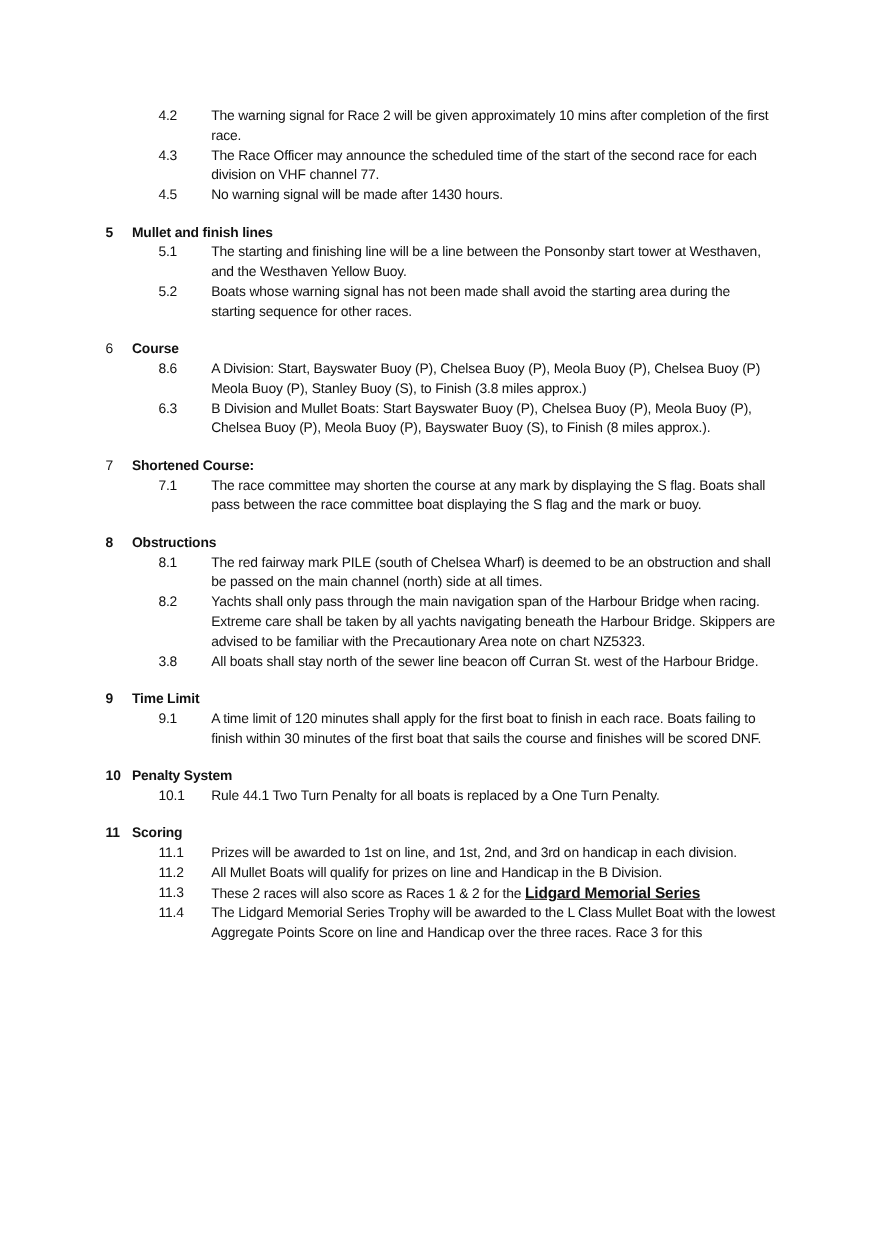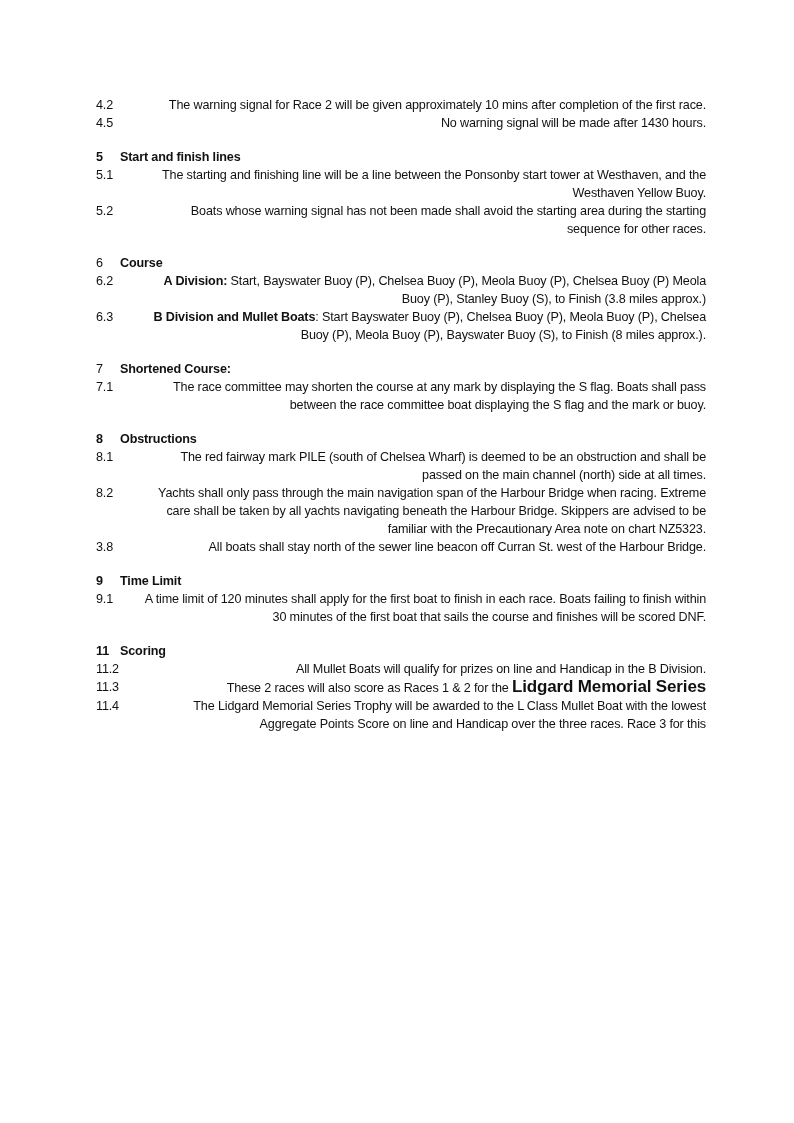--- a/index.html
+++ b/index.html
@@ -1,65 +1,69 @@
 <!DOCTYPE html>
 <html><head>
 <meta charset="utf-8">
 <style>
   html, body { margin: 0; padding: 0; background: #ffffff; }
   body { width: 794px; height: 1123px; position: relative; overflow: hidden;
          font-family: "Liberation Sans", sans-serif; color: #111; }
   .page { position: absolute; left: 96px; top: 96px; width: 610px; font-size: 12.6px; line-height: 18px; letter-spacing: -0.15px; }
-  .item { display: flex; }
+  .item { display: flex; margin-left: 48px; }
   .num { width: 48px; flex: 0 0 48px; }
-  .txt { flex: 1; text-align: right; }
+  .txt { flex: 1; }
   .sec { margin-top: 16px; display: flex; font-weight: bold; }
   .sec .snum { width: 24px; flex: 0 0 24px; }
   .sec.thin .snum { font-weight: normal; }
-  b.inline { font-weight: bold; }
-  .big { font-weight: bold; font-size: 17px; }
+  b.inline { font-weight: normal; }
+  .big { font-weight: bold; font-size: 14px; text-decoration: underline; }
 </style>
 </head>
 <body>
 
 <div class="page">
 
   <div>
     <div class="item">
       <span class="num">4.2</span>
       <span class="txt">The warning signal for Race 2 will be given approximately 10 mins after completion of the first race.</span>
     </div>
     <div class="item">
+      <span class="num">4.3</span>
+      <span class="txt">The Race Officer may announce the scheduled time of the start of the second race for each division on VHF channel 77.</span>
+    </div>
+    <div class="item">
       <span class="num">4.5</span>
       <span class="txt">No warning signal will be made after 1430 hours.</span>
     </div>
   </div>
 
   <div>
     <div class="sec">
       <span class="snum">5</span>
-      <span>Start and finish lines</span>
+      <span>Mullet and finish lines</span>
     </div>
     <div class="item">
       <span class="num">5.1</span>
       <span class="txt">The starting and finishing line will be a line between the Ponsonby start tower at Westhaven, and the Westhaven Yellow Buoy.</span>
     </div>
     <div class="item">
       <span class="num">5.2</span>
       <span class="txt">Boats whose warning signal has not been made shall avoid the starting area during the starting sequence for other races.</span>
     </div>
   </div>
 
   <div>
     <div class="sec thin">
       <span class="snum">6</span>
       <span>Course</span>
     </div>
     <div class="item">
-      <span class="num">6.2</span>
+      <span class="num">8.6</span>
       <span class="txt"><b class="inline">A Division:</b><span> Start, Bayswater Buoy (P), Chelsea Buoy (P), Meola Buoy (P), Chelsea Buoy (P) Meola Buoy (P), Stanley Buoy (S), to Finish (3.8 miles approx.)</span></span>
     </div>
     <div class="item">
       <span class="num">6.3</span>
       <span class="txt"><b class="inline">B Division and Mullet Boats</b><span>: Start  Bayswater Buoy (P), Chelsea Buoy (P), Meola Buoy (P), Chelsea Buoy (P), Meola Buoy (P), Bayswater Buoy (S), to Finish (8 miles approx.).</span></span>
     </div>
   </div>
 
   <div>
     <div class="sec thin">
@@ -95,25 +99,39 @@
     <div class="sec">
       <span class="snum">9</span>
       <span>Time Limit</span>
     </div>
     <div class="item">
       <span class="num">9.1</span>
       <span class="txt">A time limit of 120 minutes shall apply for the first boat to finish in each race. Boats failing to finish within 30 minutes of the first boat that sails the course and finishes will be scored DNF.</span>
     </div>
   </div>
 
+  <div>
+    <div class="sec">
+      <span class="snum">10</span>
+      <span>Penalty System</span>
+    </div>
+    <div class="item">
+      <span class="num">10.1</span>
+      <span class="txt">Rule 44.1 Two Turn Penalty for all boats is replaced by a One Turn Penalty.</span>
+    </div>
+  </div>
 
   <div>
     <div class="sec">
       <span class="snum">11</span>
       <span>Scoring</span>
+    </div>
+    <div class="item">
+      <span class="num">11.1</span>
+      <span class="txt">Prizes will be awarded to 1st on line, and 1st, 2nd, and 3rd on handicap in each division.</span>
     </div>
     <div class="item">
       <span class="num">11.2</span>
       <span class="txt">All Mullet Boats will qualify for prizes on line and Handicap in the B Division.</span>
     </div>
     <div class="item">
       <span class="num">11.3</span>
       <span class="txt"><span>These 2 races will also score as Races 1 &amp; 2 for the </span><span class="big">Lidgard Memorial Series</span></span>
     </div>
     <div class="item">

